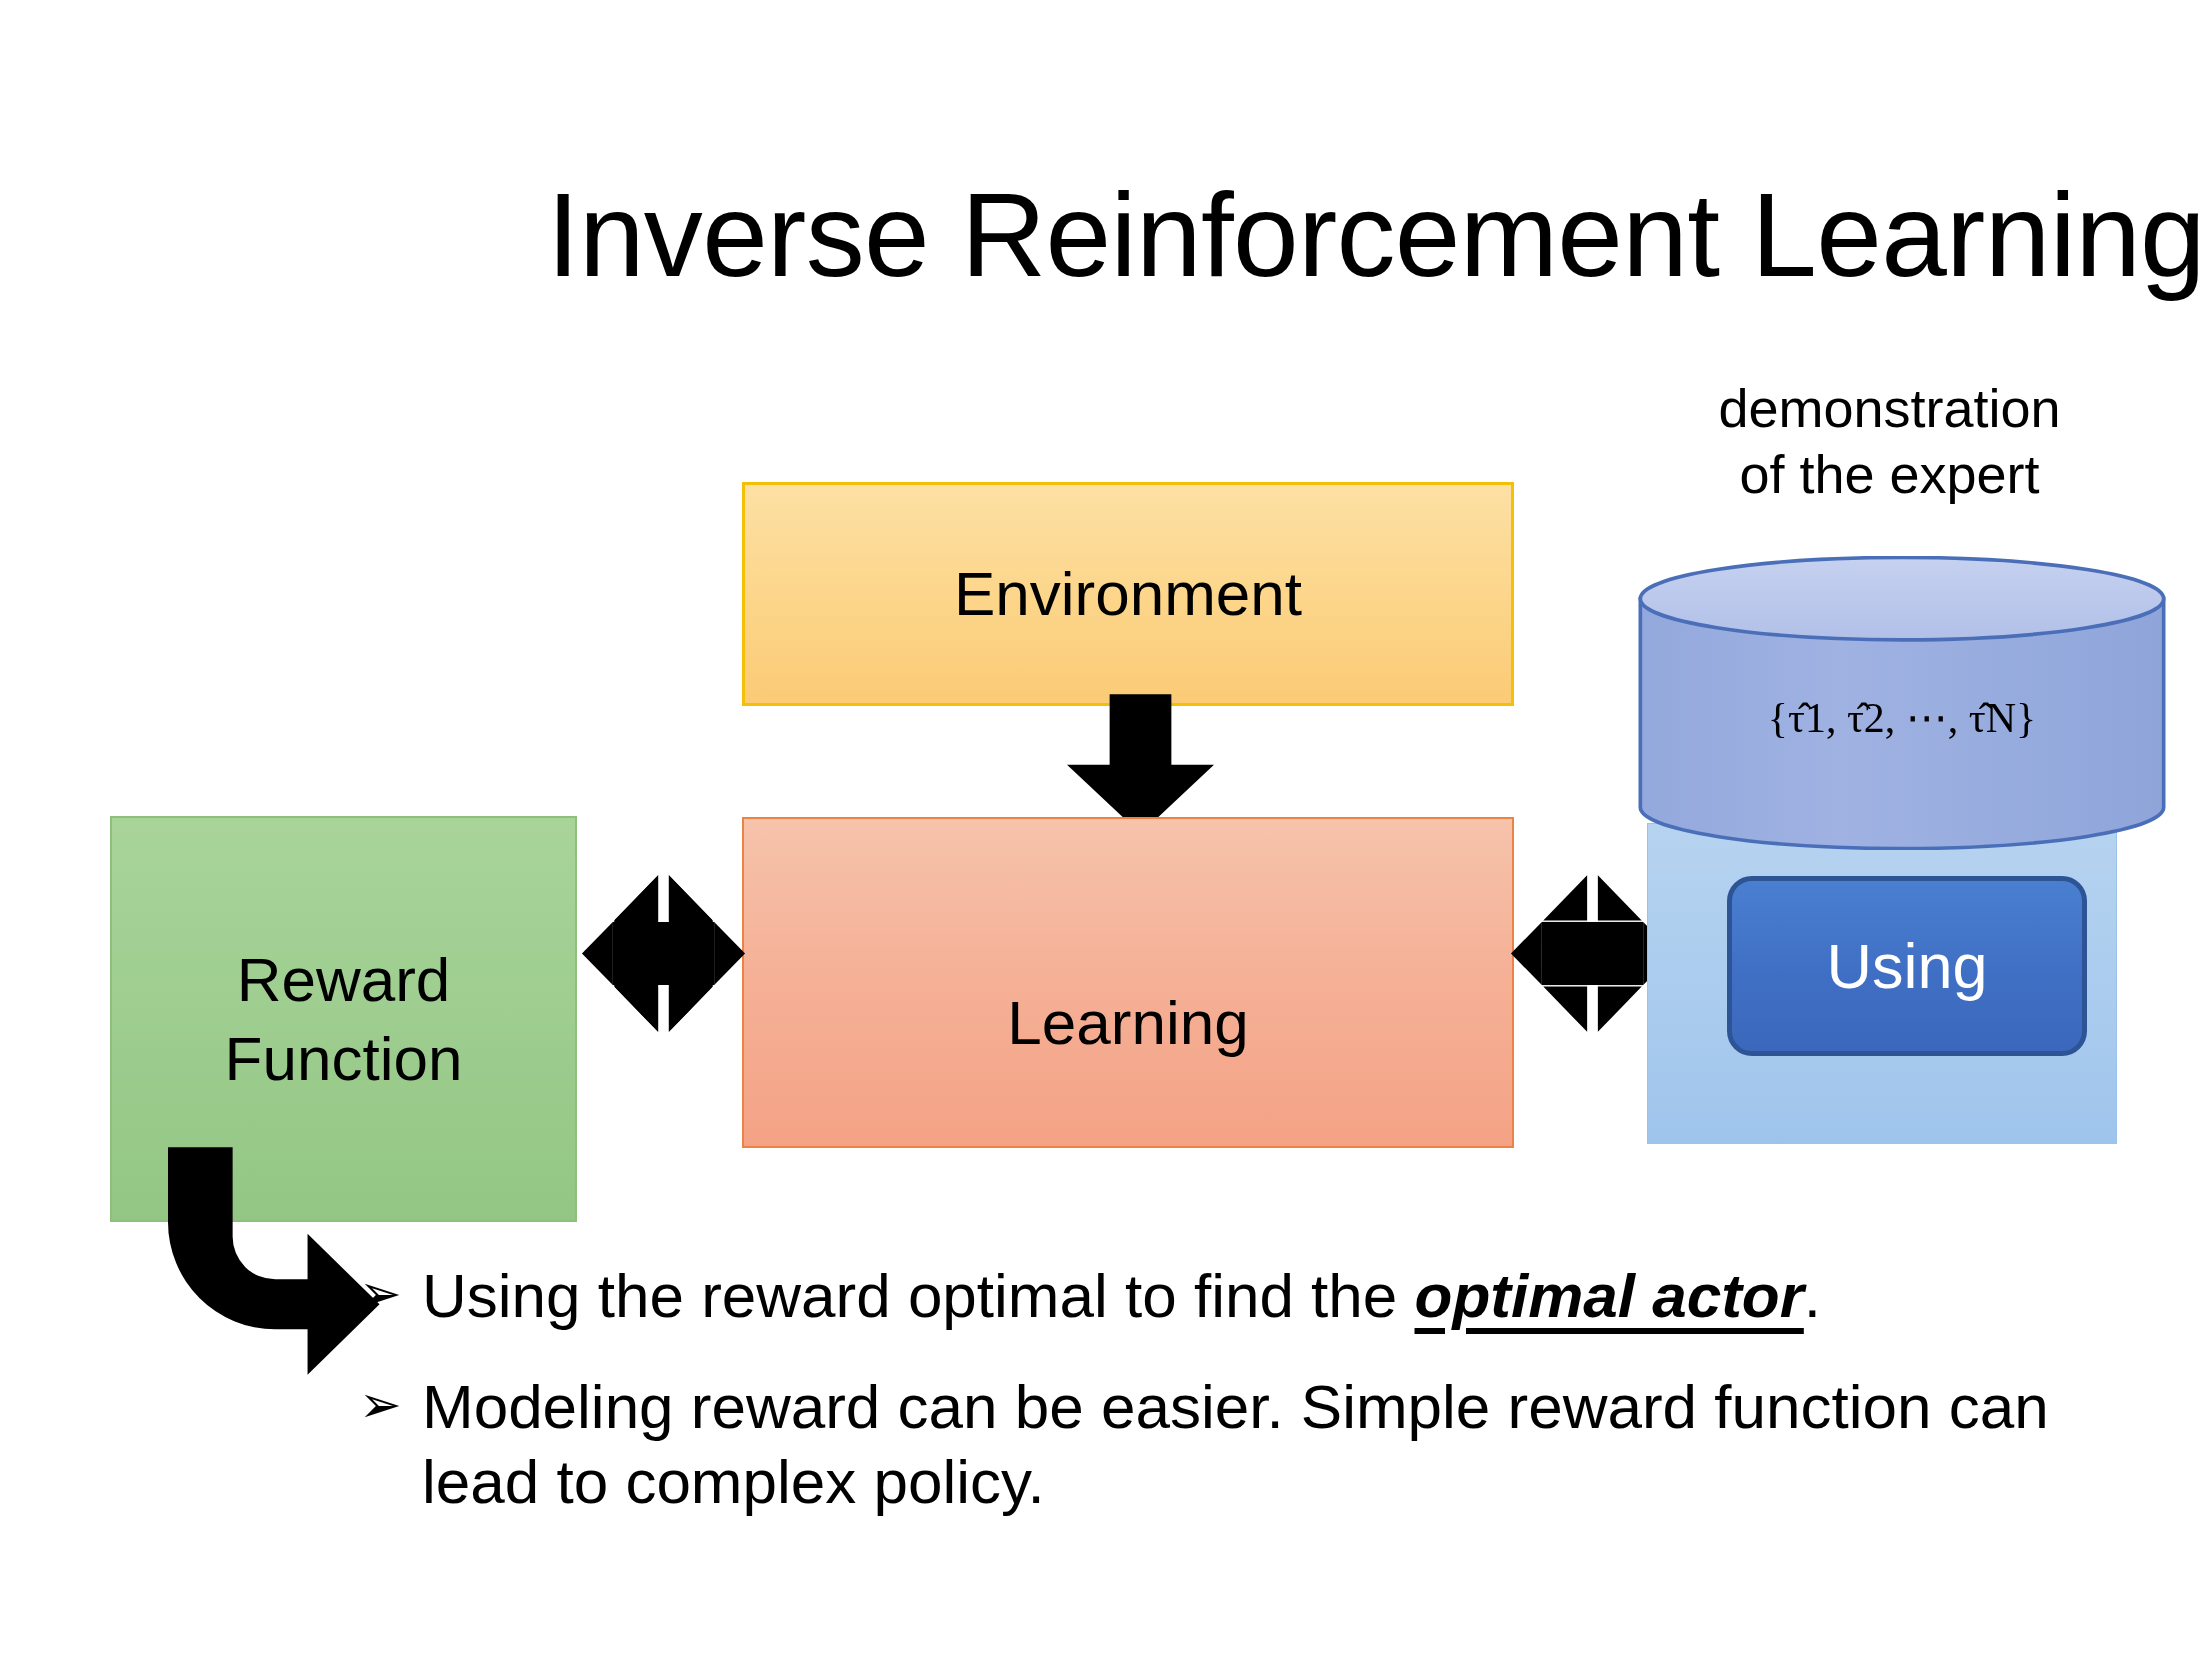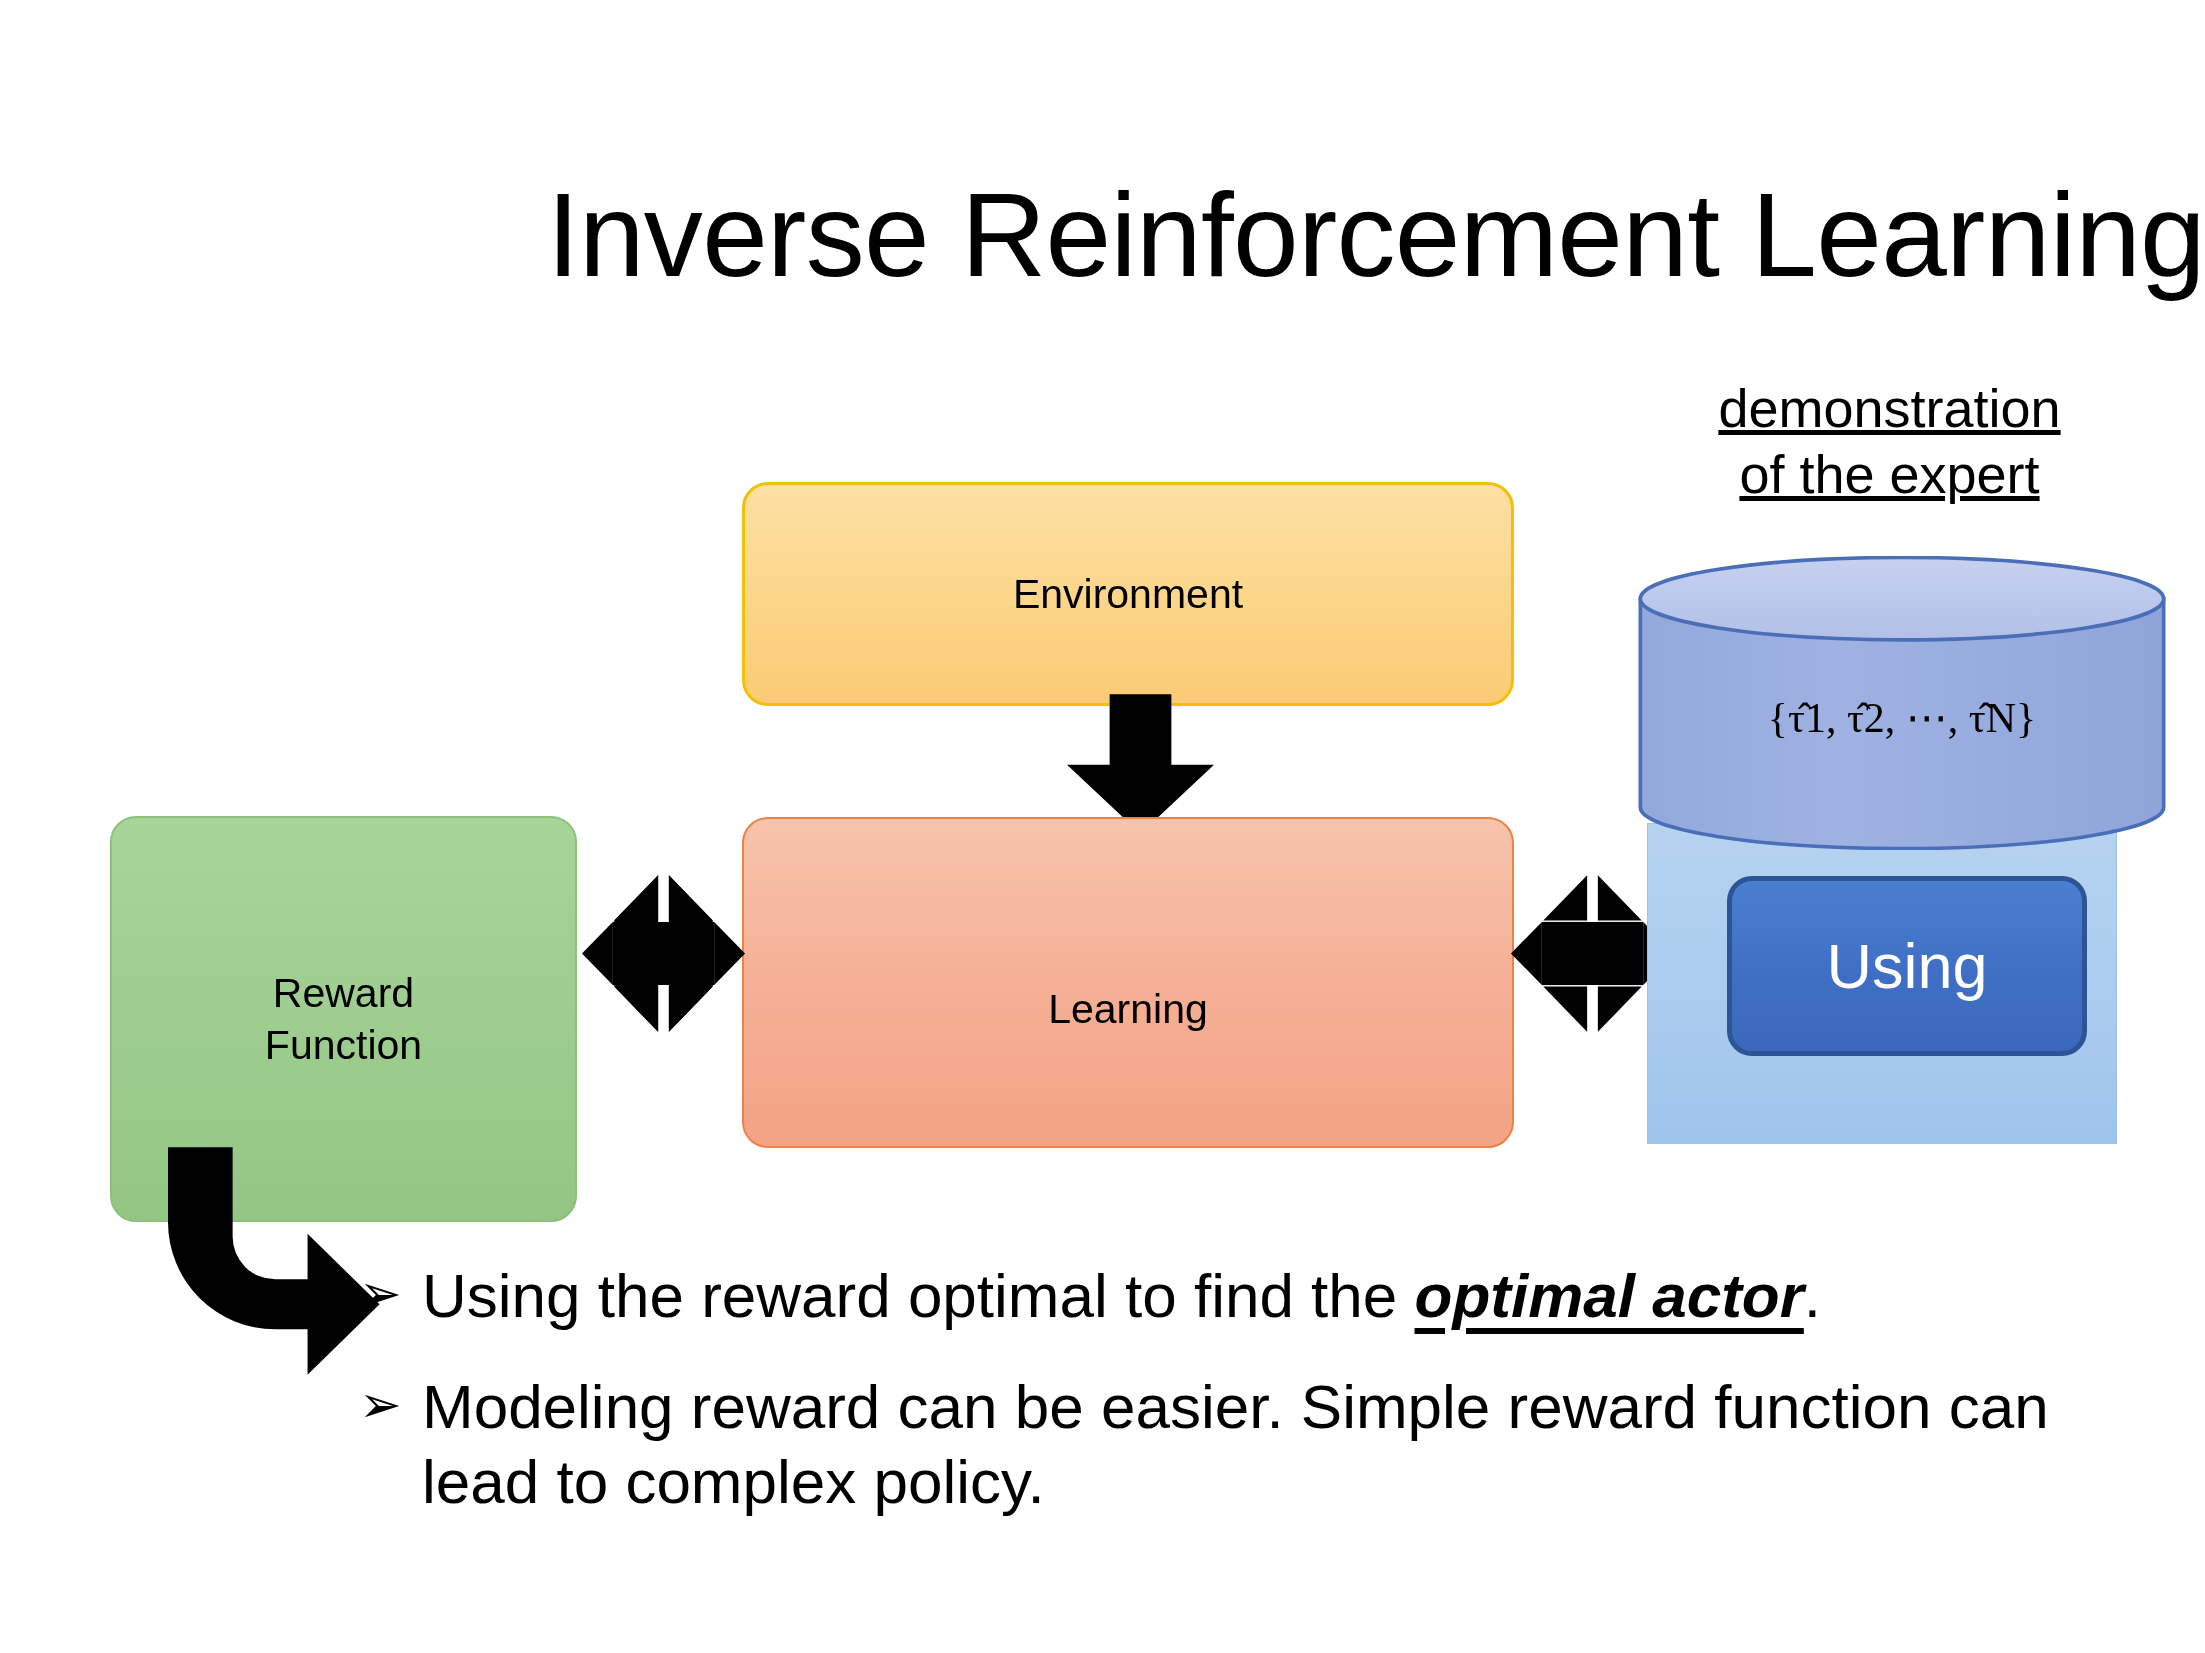--- a/index.html
+++ b/index.html
@@ -36,23 +36,22 @@
 
   
   .proc-box {
     position: absolute;
     box-sizing: border-box;
     display: flex;
     align-items: center;
     justify-content: center;
     text-align: center;
     color: #000000;
-    font-size: 41px;
+    font-size: 62px;
     line-height: 1.28;
-    border-radius: 26px;
   }
 
   .box-environment {
     left: 742px;
     top: 482px;
     width: 772px;
     height: 224px;
     background: linear-gradient(180deg, #fde0a4 0%, #fcd589 55%, #fbcb76 100%);
     border: 3.7px solid #f2c007;
   }
@@ -78,21 +77,20 @@
   
   .expert-caption {
     position: absolute;
     left: 1625px;
     top: 376px;
     width: 529px;
     text-align: center;
     font-size: 54px;
     line-height: 1.22;
     color: #000000;
-    text-decoration: underline;
   }
 
   .expert-panel {
     position: absolute;
     left: 1647px;
     top: 823px;
     width: 470px;
     height: 321px;
     background: linear-gradient(180deg, #b6d3f0 0%, #a9cbee 60%, #9fc4ec 100%);
     border: 1.5px solid #9cc2ea;

